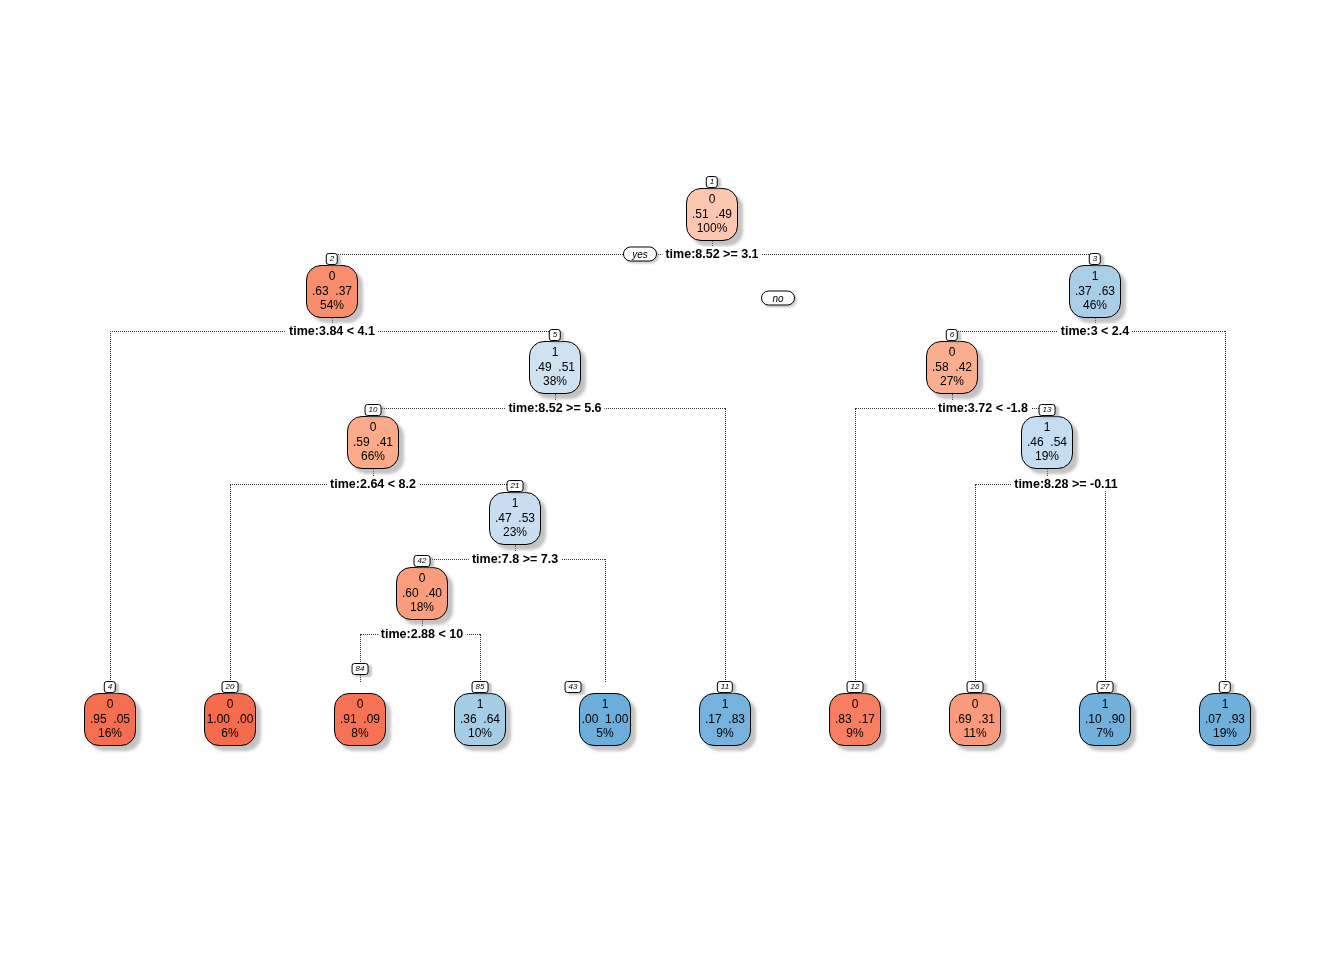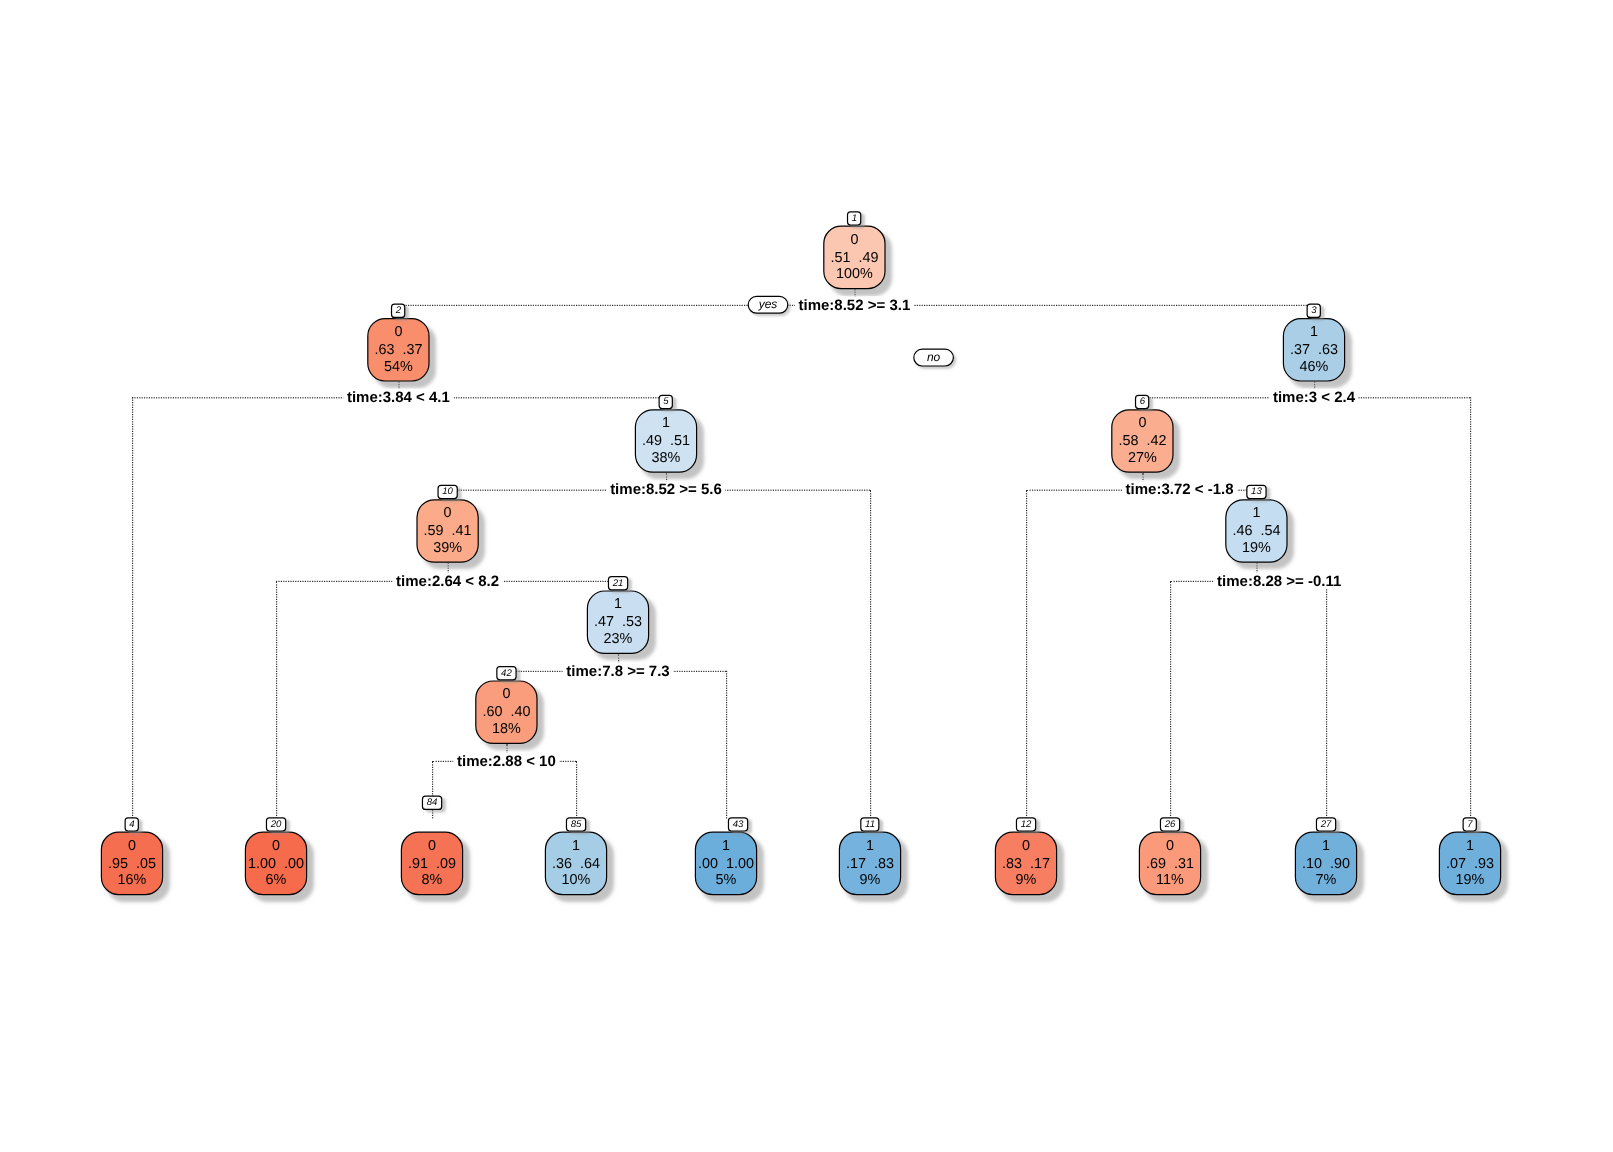--- a/index.html
+++ b/index.html
@@ -111,21 +111,21 @@
     <div class="tag" style="left: 555px; top: 329px;">5</div>
     <div class="node" style="left: 926px; top: 341px; background: rgb(251, 173, 144);">
       <div class="node-line">0</div>
       <div class="node-line">.58  .42</div>
       <div class="node-line">27%</div>
     </div>
     <div class="tag" style="left: 952px; top: 329px;">6</div>
     <div class="node" style="left: 347px; top: 416px; background: rgb(251, 170, 138);">
       <div class="node-line">0</div>
       <div class="node-line">.59  .41</div>
-      <div class="node-line">39%</div>
+      <div class="node-line">66%</div>
     </div>
     <div class="tag" style="left: 373px; top: 404px;">10</div>
     <div class="node" style="left: 1021px; top: 416px; background: rgb(197, 221, 240);">
       <div class="node-line">1</div>
       <div class="node-line">.46  .54</div>
       <div class="node-line">19%</div>
     </div>
     <div class="tag" style="left: 1047px; top: 404px; text-align: center;">13</div>
     <div class="node" style="left: 489px; top: 492px; background: rgb(201, 223, 241);">
       <div class="node-line">1</div>
@@ -161,21 +161,21 @@
       <div class="node-line">1</div>
       <div class="node-line">.36  .64</div>
       <div class="node-line">10%</div>
     </div>
     <div class="tag" style="left: 480px; top: 681px;">85</div>
     <div class="node" style="left: 579px; top: 693px; background: rgb(107, 173, 219);">
       <div class="node-line">1</div>
       <div class="node-line">.00  1.00</div>
       <div class="node-line">5%</div>
     </div>
-    <div class="tag" style="left: 615px; top: 681px; font-style: italic;">43</div>
+    <div class="tag" style="left: 573px; top: 681px; font-style: italic;">43</div>
     <div class="node" style="left: 699px; top: 693px; background: rgb(117, 178, 221);">
       <div class="node-line">1</div>
       <div class="node-line">.17  .83</div>
       <div class="node-line">9%</div>
     </div>
     <div class="tag" style="left: 725px; top: 681px;">11</div>
     <div class="node" style="left: 829px; top: 693px; background: rgb(248, 126, 98);">
       <div class="node-line">0</div>
       <div class="node-line">.83  .17</div>
       <div class="node-line">9%</div>

